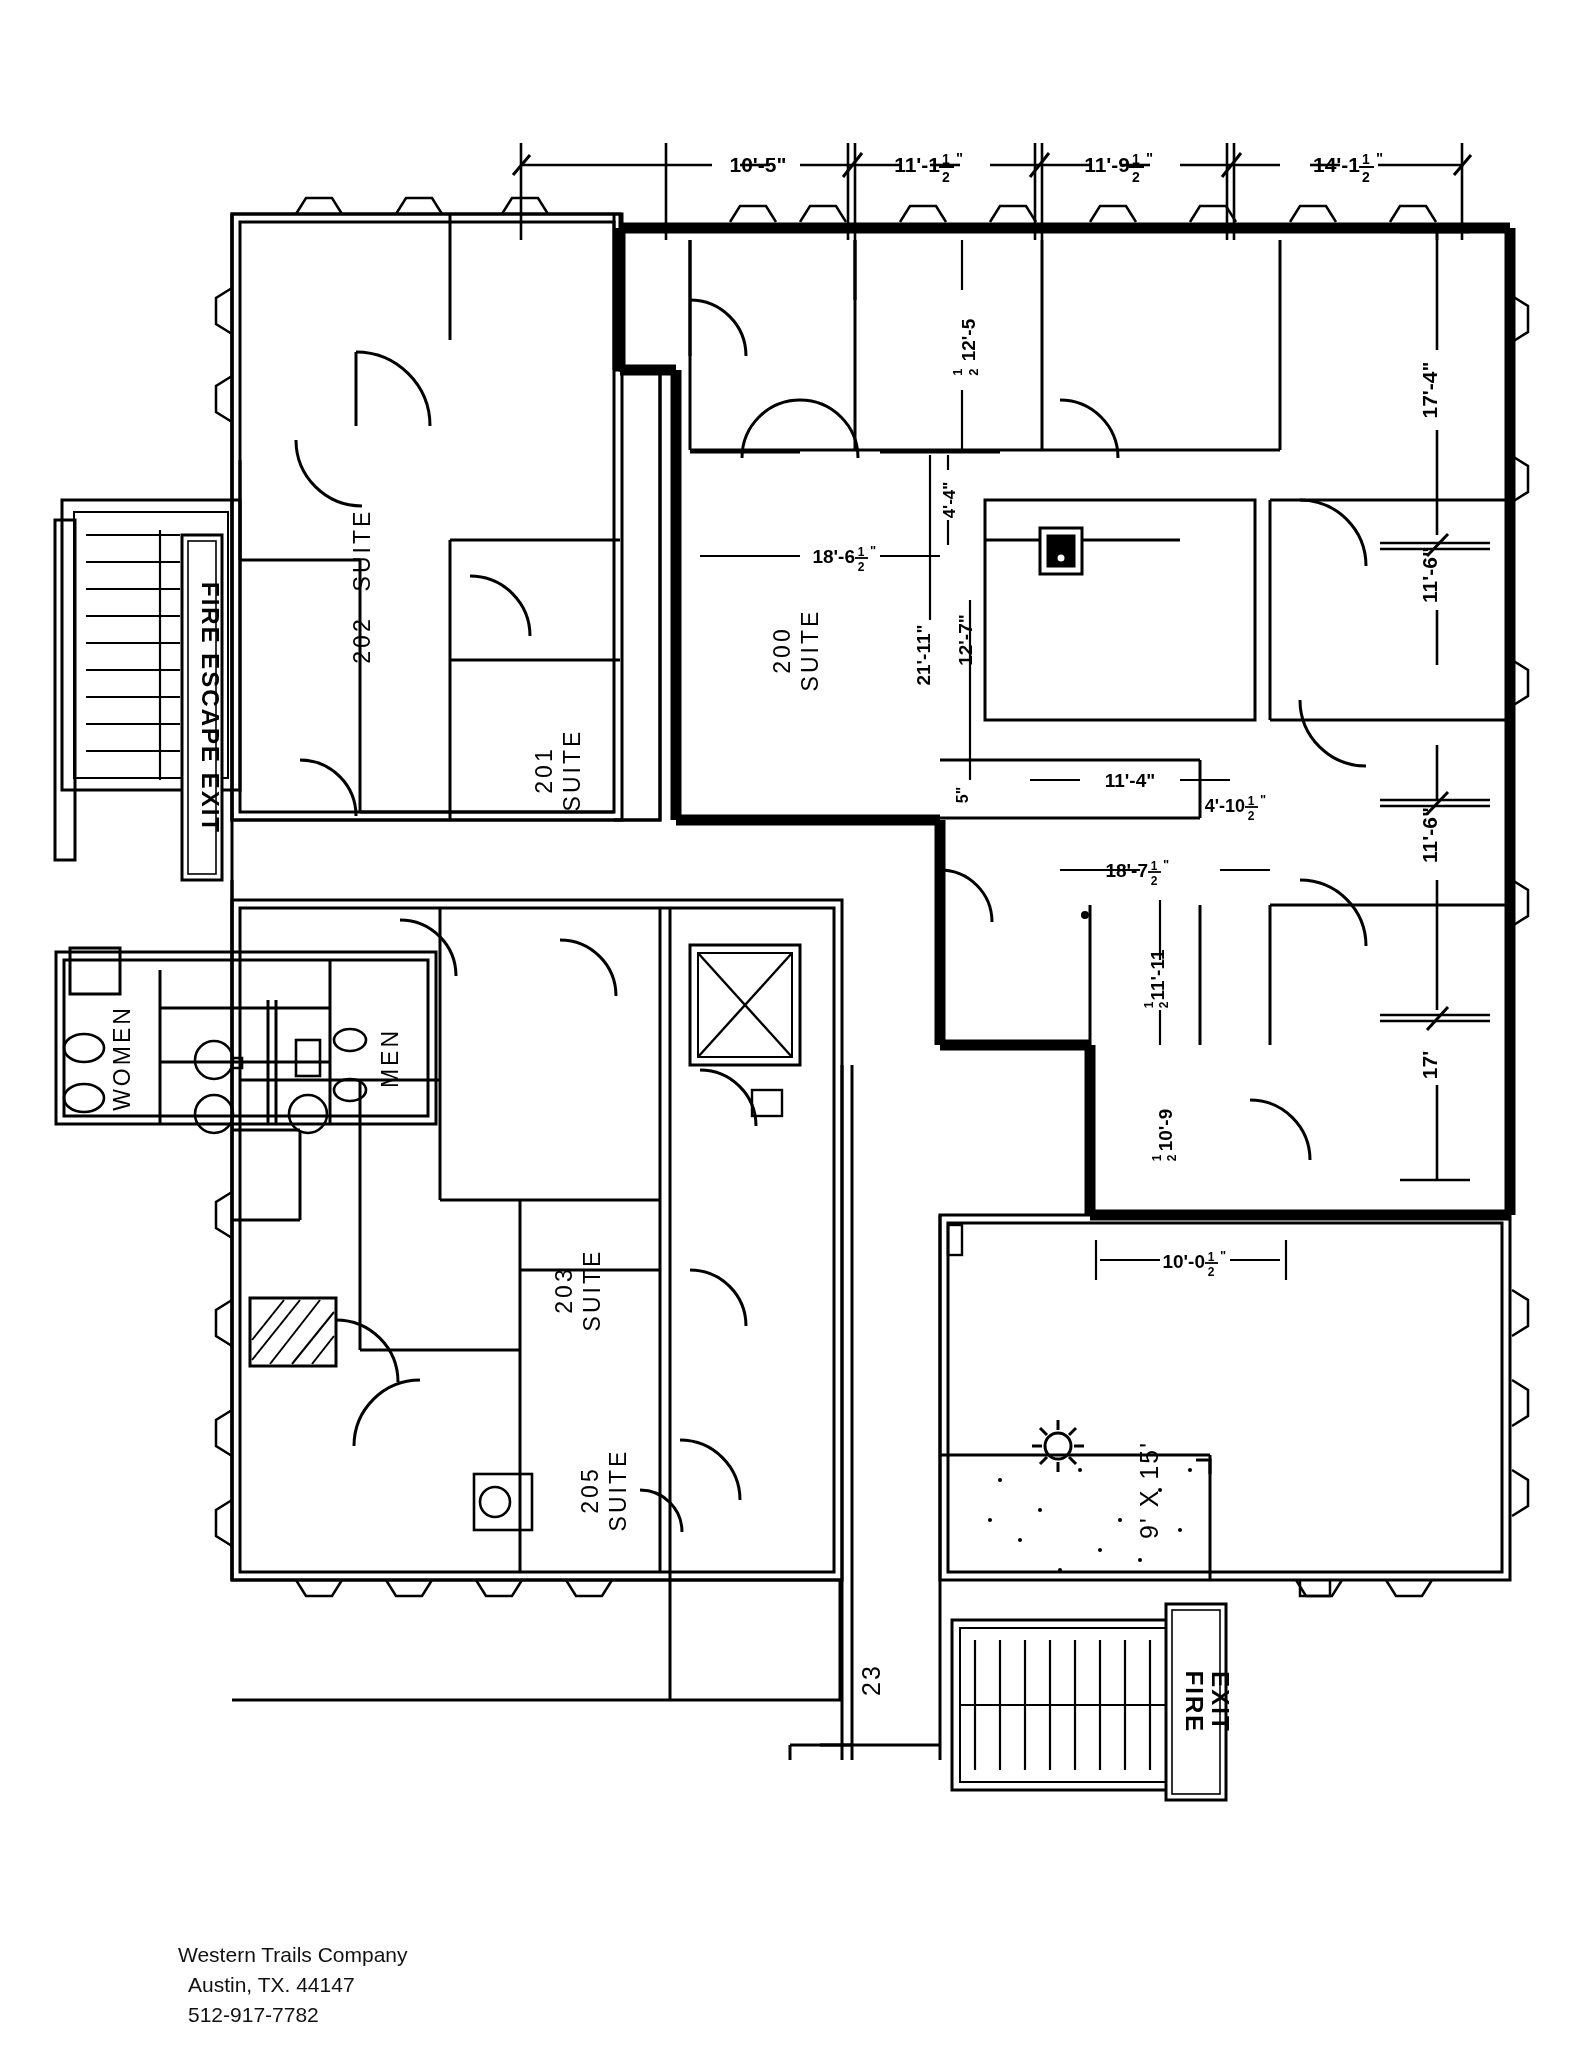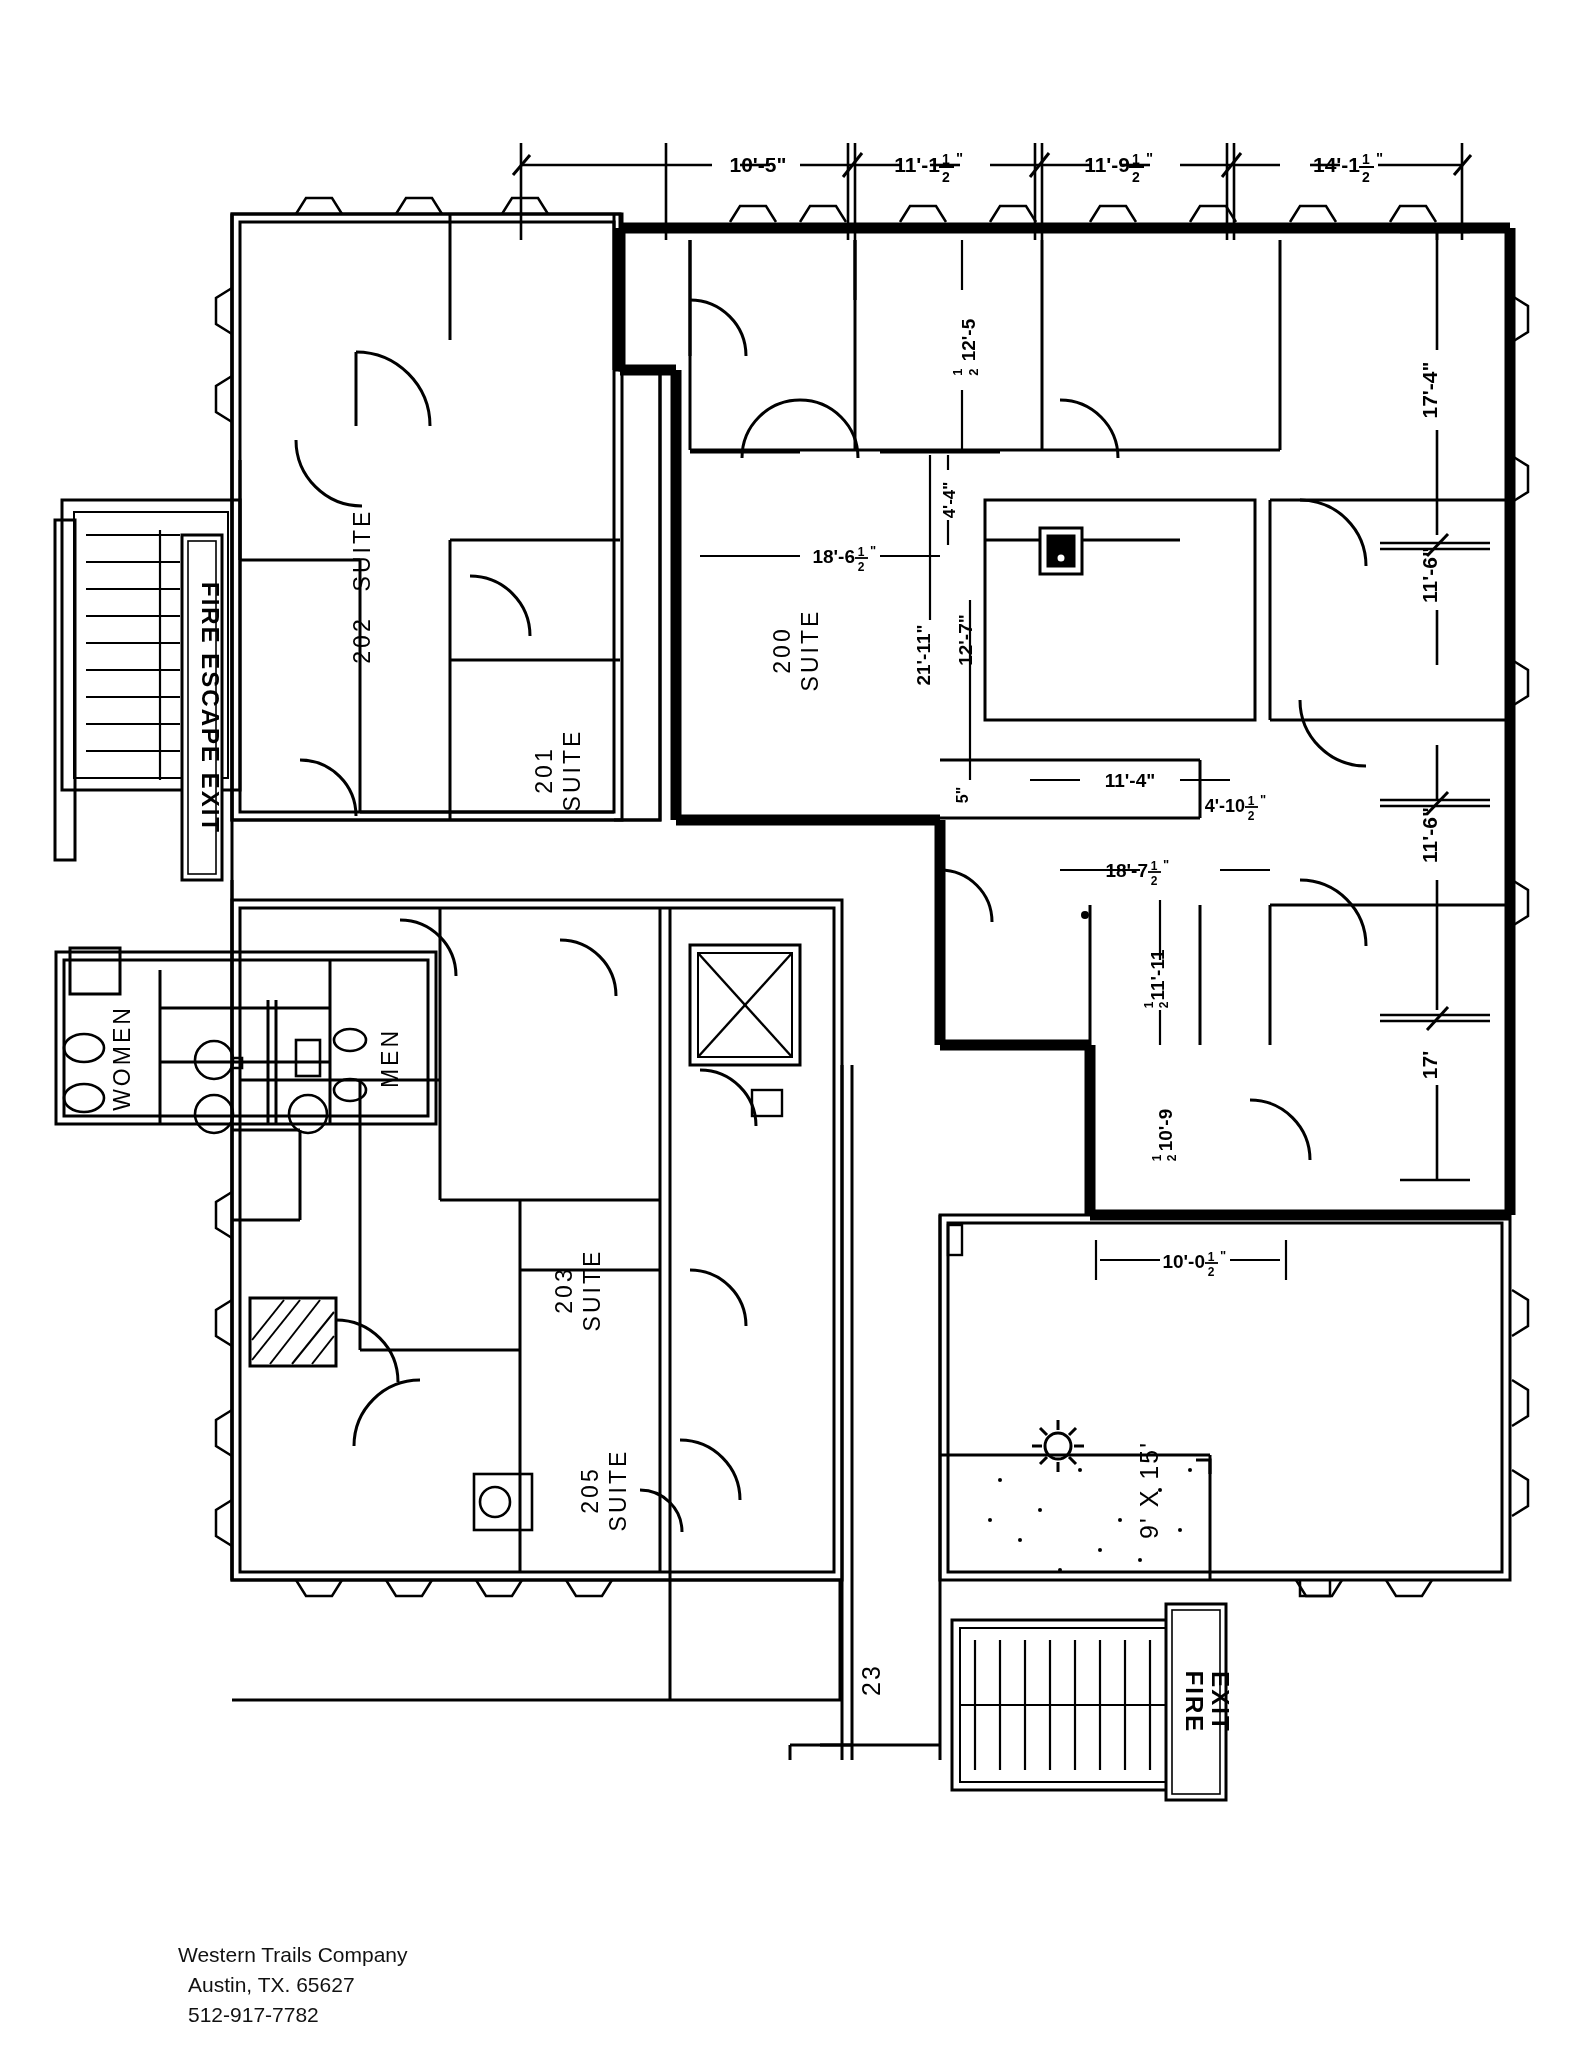--- a/index.html
+++ b/index.html
@@ -521,17 +521,17 @@
   </g>
 
   <g fill="#000">
     <circle cx="1085" cy="915" r="4"></circle>
     <rect x="948" y="1225" width="14" height="30" fill="none" stroke="#000" stroke-width="2.4"></rect>
   </g>
 </svg>
 
 <div class="footer-block">
   <div class="footer-line">Western Trails Company</div>
-  <div class="footer-line indent">Austin, TX. 65627</div>
+  <div class="footer-line indent">Austin, TX. 44147</div>
   <div class="footer-line indent">512-917-7782</div>
 </div>
 
 </div>
 
 </body></html>

